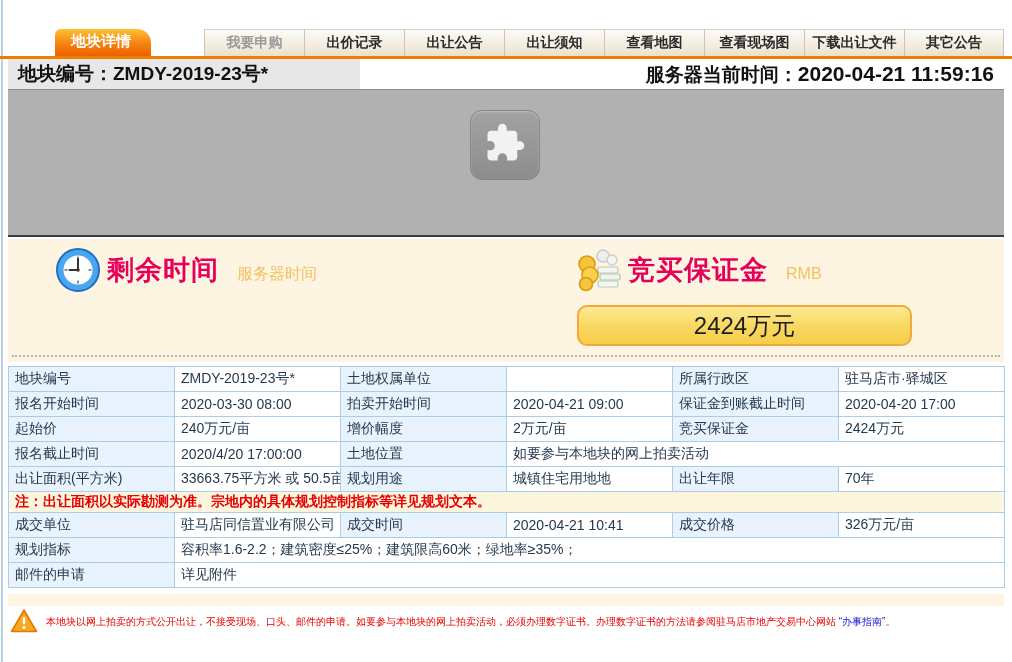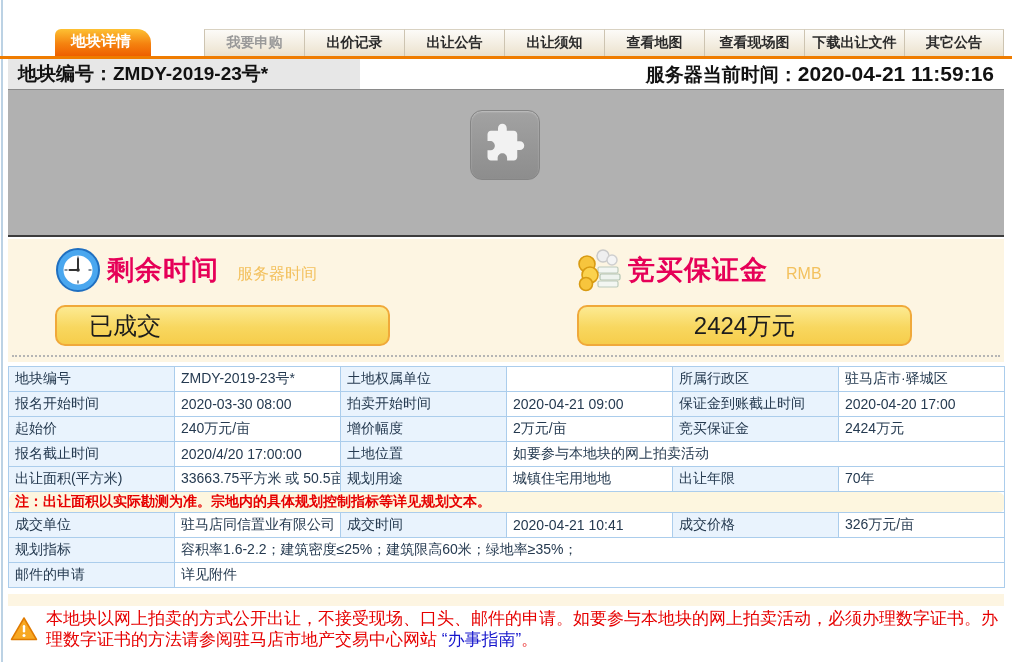--- a/index.html
+++ b/index.html
@@ -98,21 +98,21 @@
     background:#fdf6df; color:#e60000; font-weight:bold; height:19px; border-color:#abcdec;border-radius:8px;
   }
 
   
   .cream-strip { position:absolute; left:8px; top:594px; width:996px; height:12px; background:#fdf5e2; }
   .warning {
     position:absolute; left:8px; top:608px; width:996px;
     display:flex; align-items:center;
   }
   .warn-icon { width:28px; height:26px; margin:0 8px 0 2px; flex:0 0 auto; }
-  .warn-text { font-size:17px; line-height:21px; color:#e60000; }
+  .warn-text { font-size:10px; line-height:21px; color:#e60000;text-align:center; }
   .warn-link { color:#1414cc; cursor:pointer; }
 </style>
 </head>
 <body>
 
 <div class="page">
 
   <div class="topbar">
     <div class="detail-tab">地块详情</div>
     <div class="tabs">
@@ -159,21 +159,20 @@
             <g stroke="#333" stroke-width="2" stroke-linecap="round">
               <line x1="23" y1="23" x2="23" y2="12"></line>
               <line x1="23" y1="23" x2="14.5" y2="23"></line>
             </g>
             <circle cx="23" cy="23" r="1.8" fill="#333"></circle>
           </svg>
         </span>
         <span class="status-title">剩余时间</span>
         <span class="status-sub">服务器时间</span>
       </div>
-      <div class="status-value">已成交</div>
     </div>
     <div class="status-col right">
       <div class="status-head">
         <span class="status-icon">
           <svg width="46" height="46" viewBox="0 0 46 46">
             <circle cx="27" cy="9" r="6" fill="#efefef" stroke="#c9c9c9" stroke-width="1.5"></circle>
             <circle cx="36" cy="13" r="5" fill="#f4f4f4" stroke="#cfcfcf" stroke-width="1.5"></circle>
             <rect x="22" y="20" width="20" height="6" rx="1.5" fill="#f3f6f2" stroke="#bccabb" stroke-width="1.2"></rect>
             <rect x="24" y="27" width="20" height="6" rx="1.5" fill="#eef3ee" stroke="#b3c4b2" stroke-width="1.2"></rect>
             <rect x="22" y="34" width="20" height="6" rx="1.5" fill="#f3f6f2" stroke="#bccabb" stroke-width="1.2"></rect>

